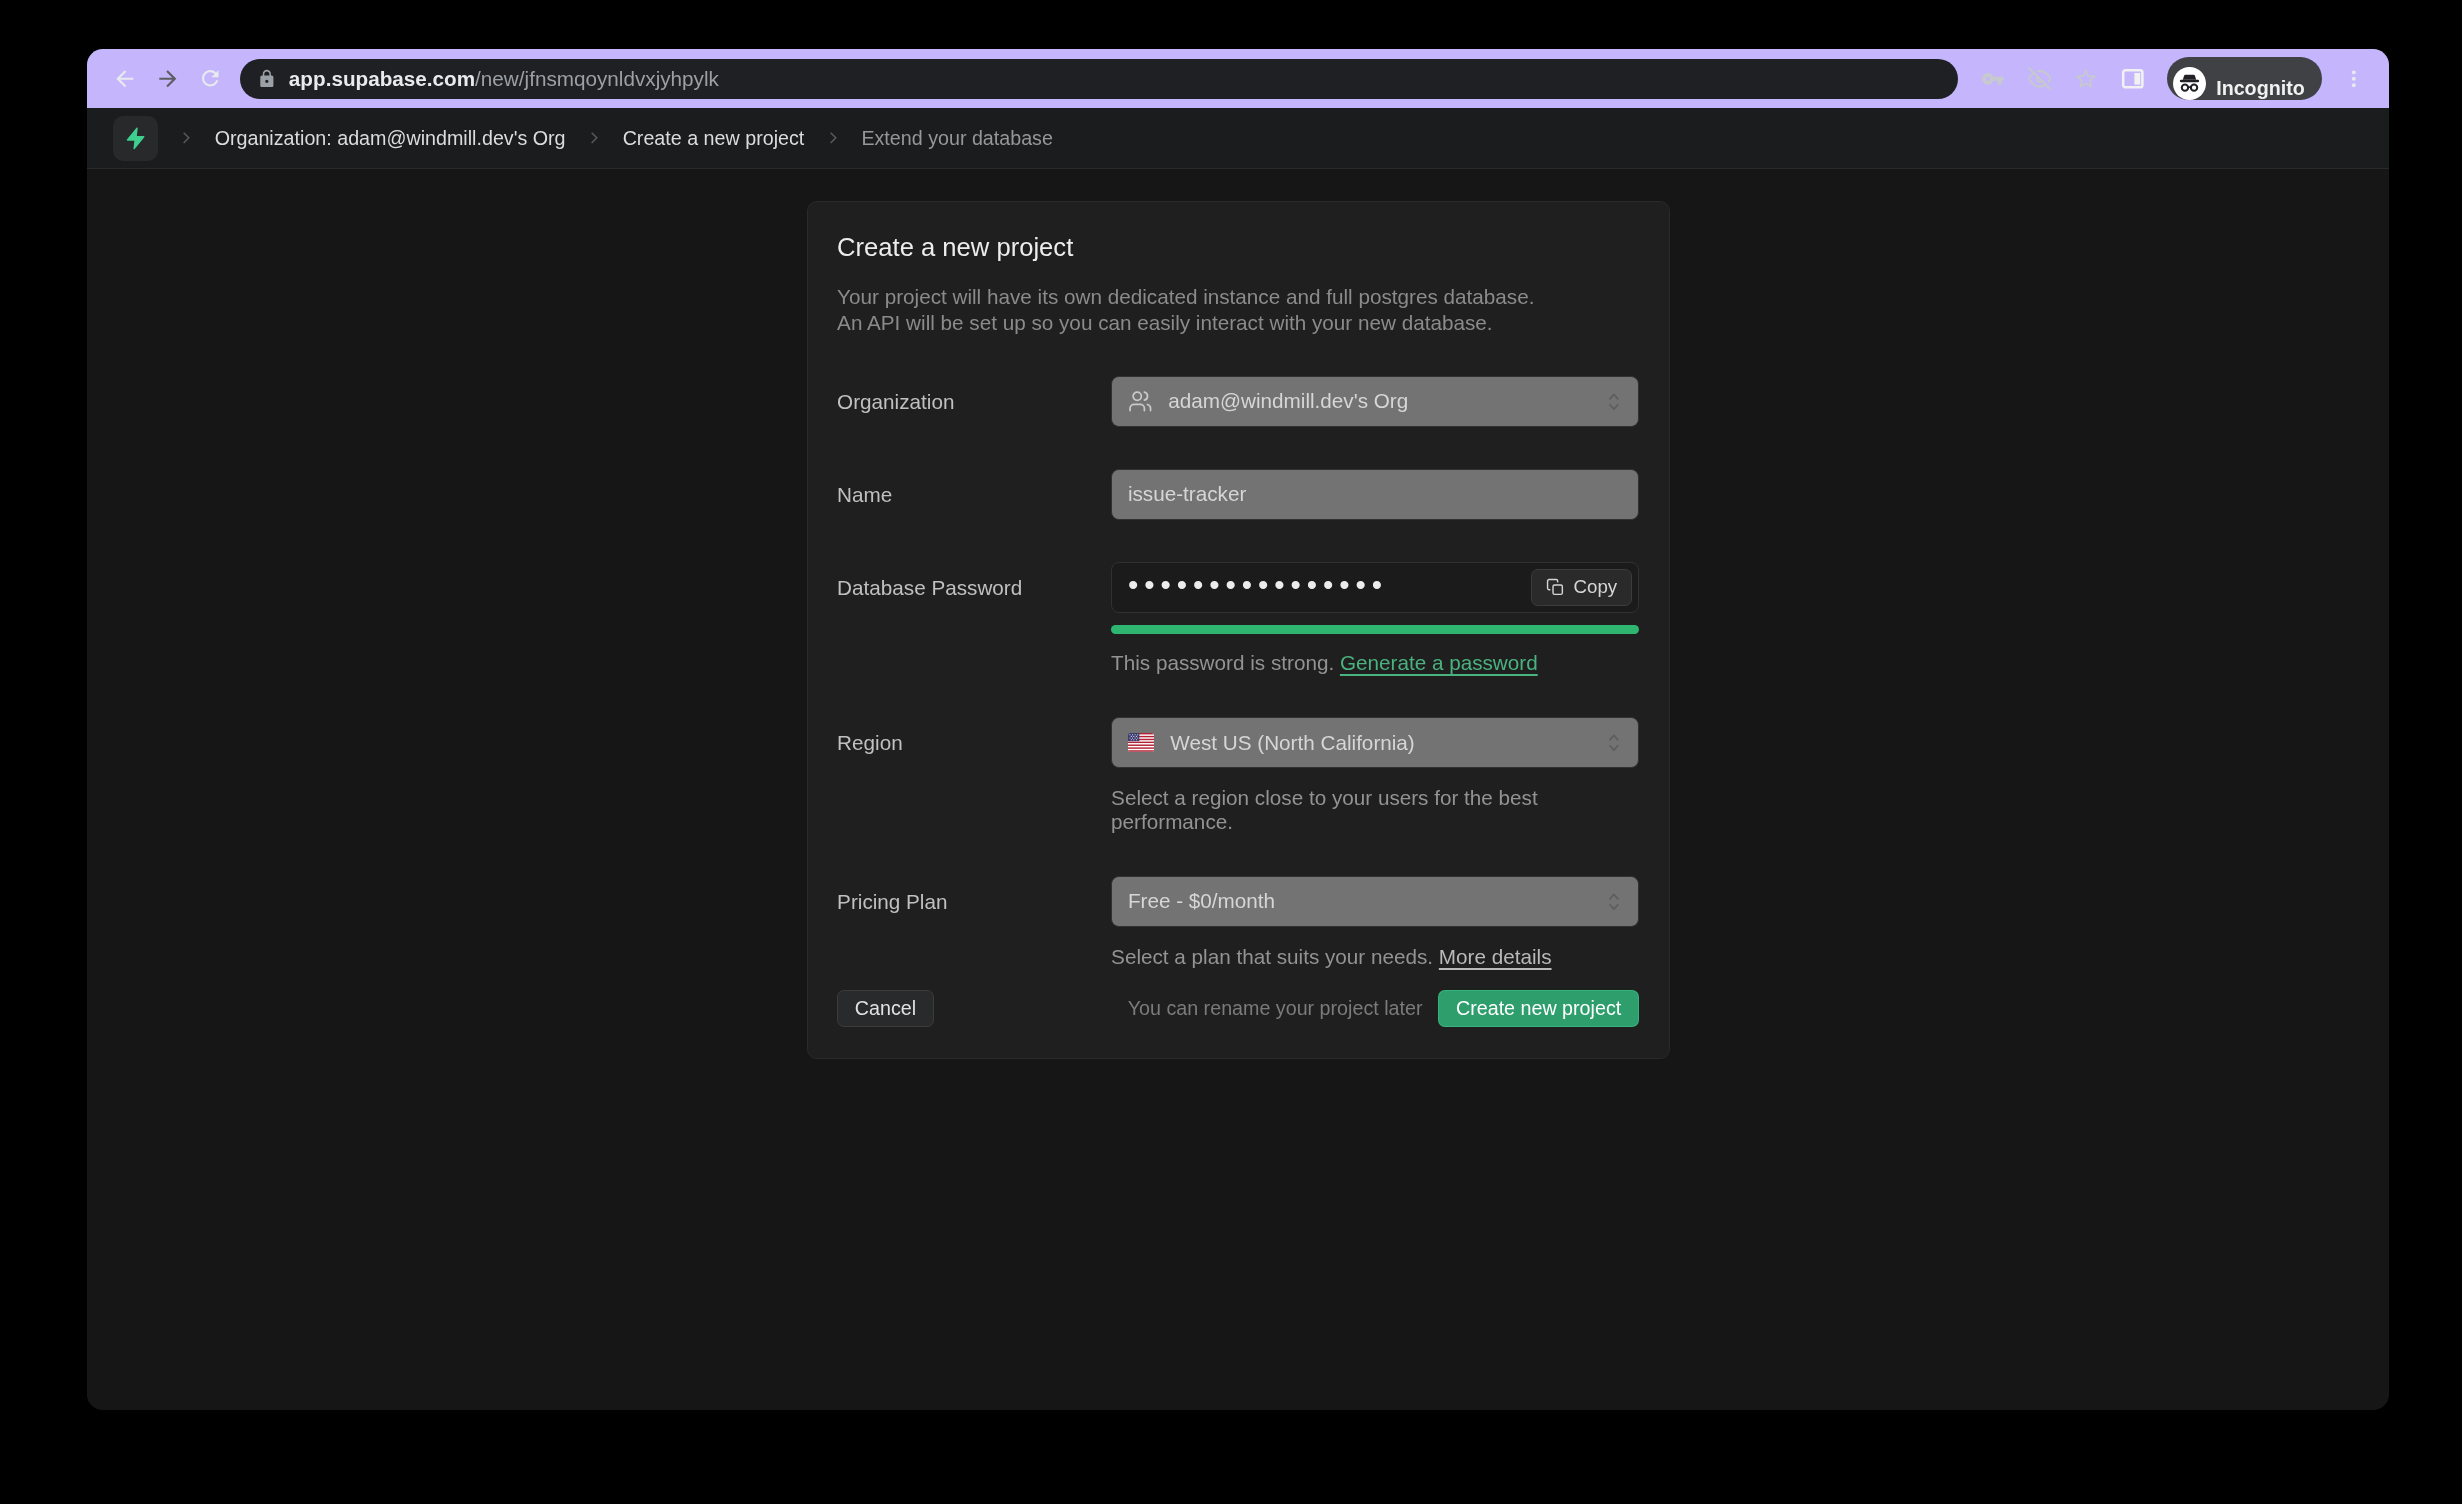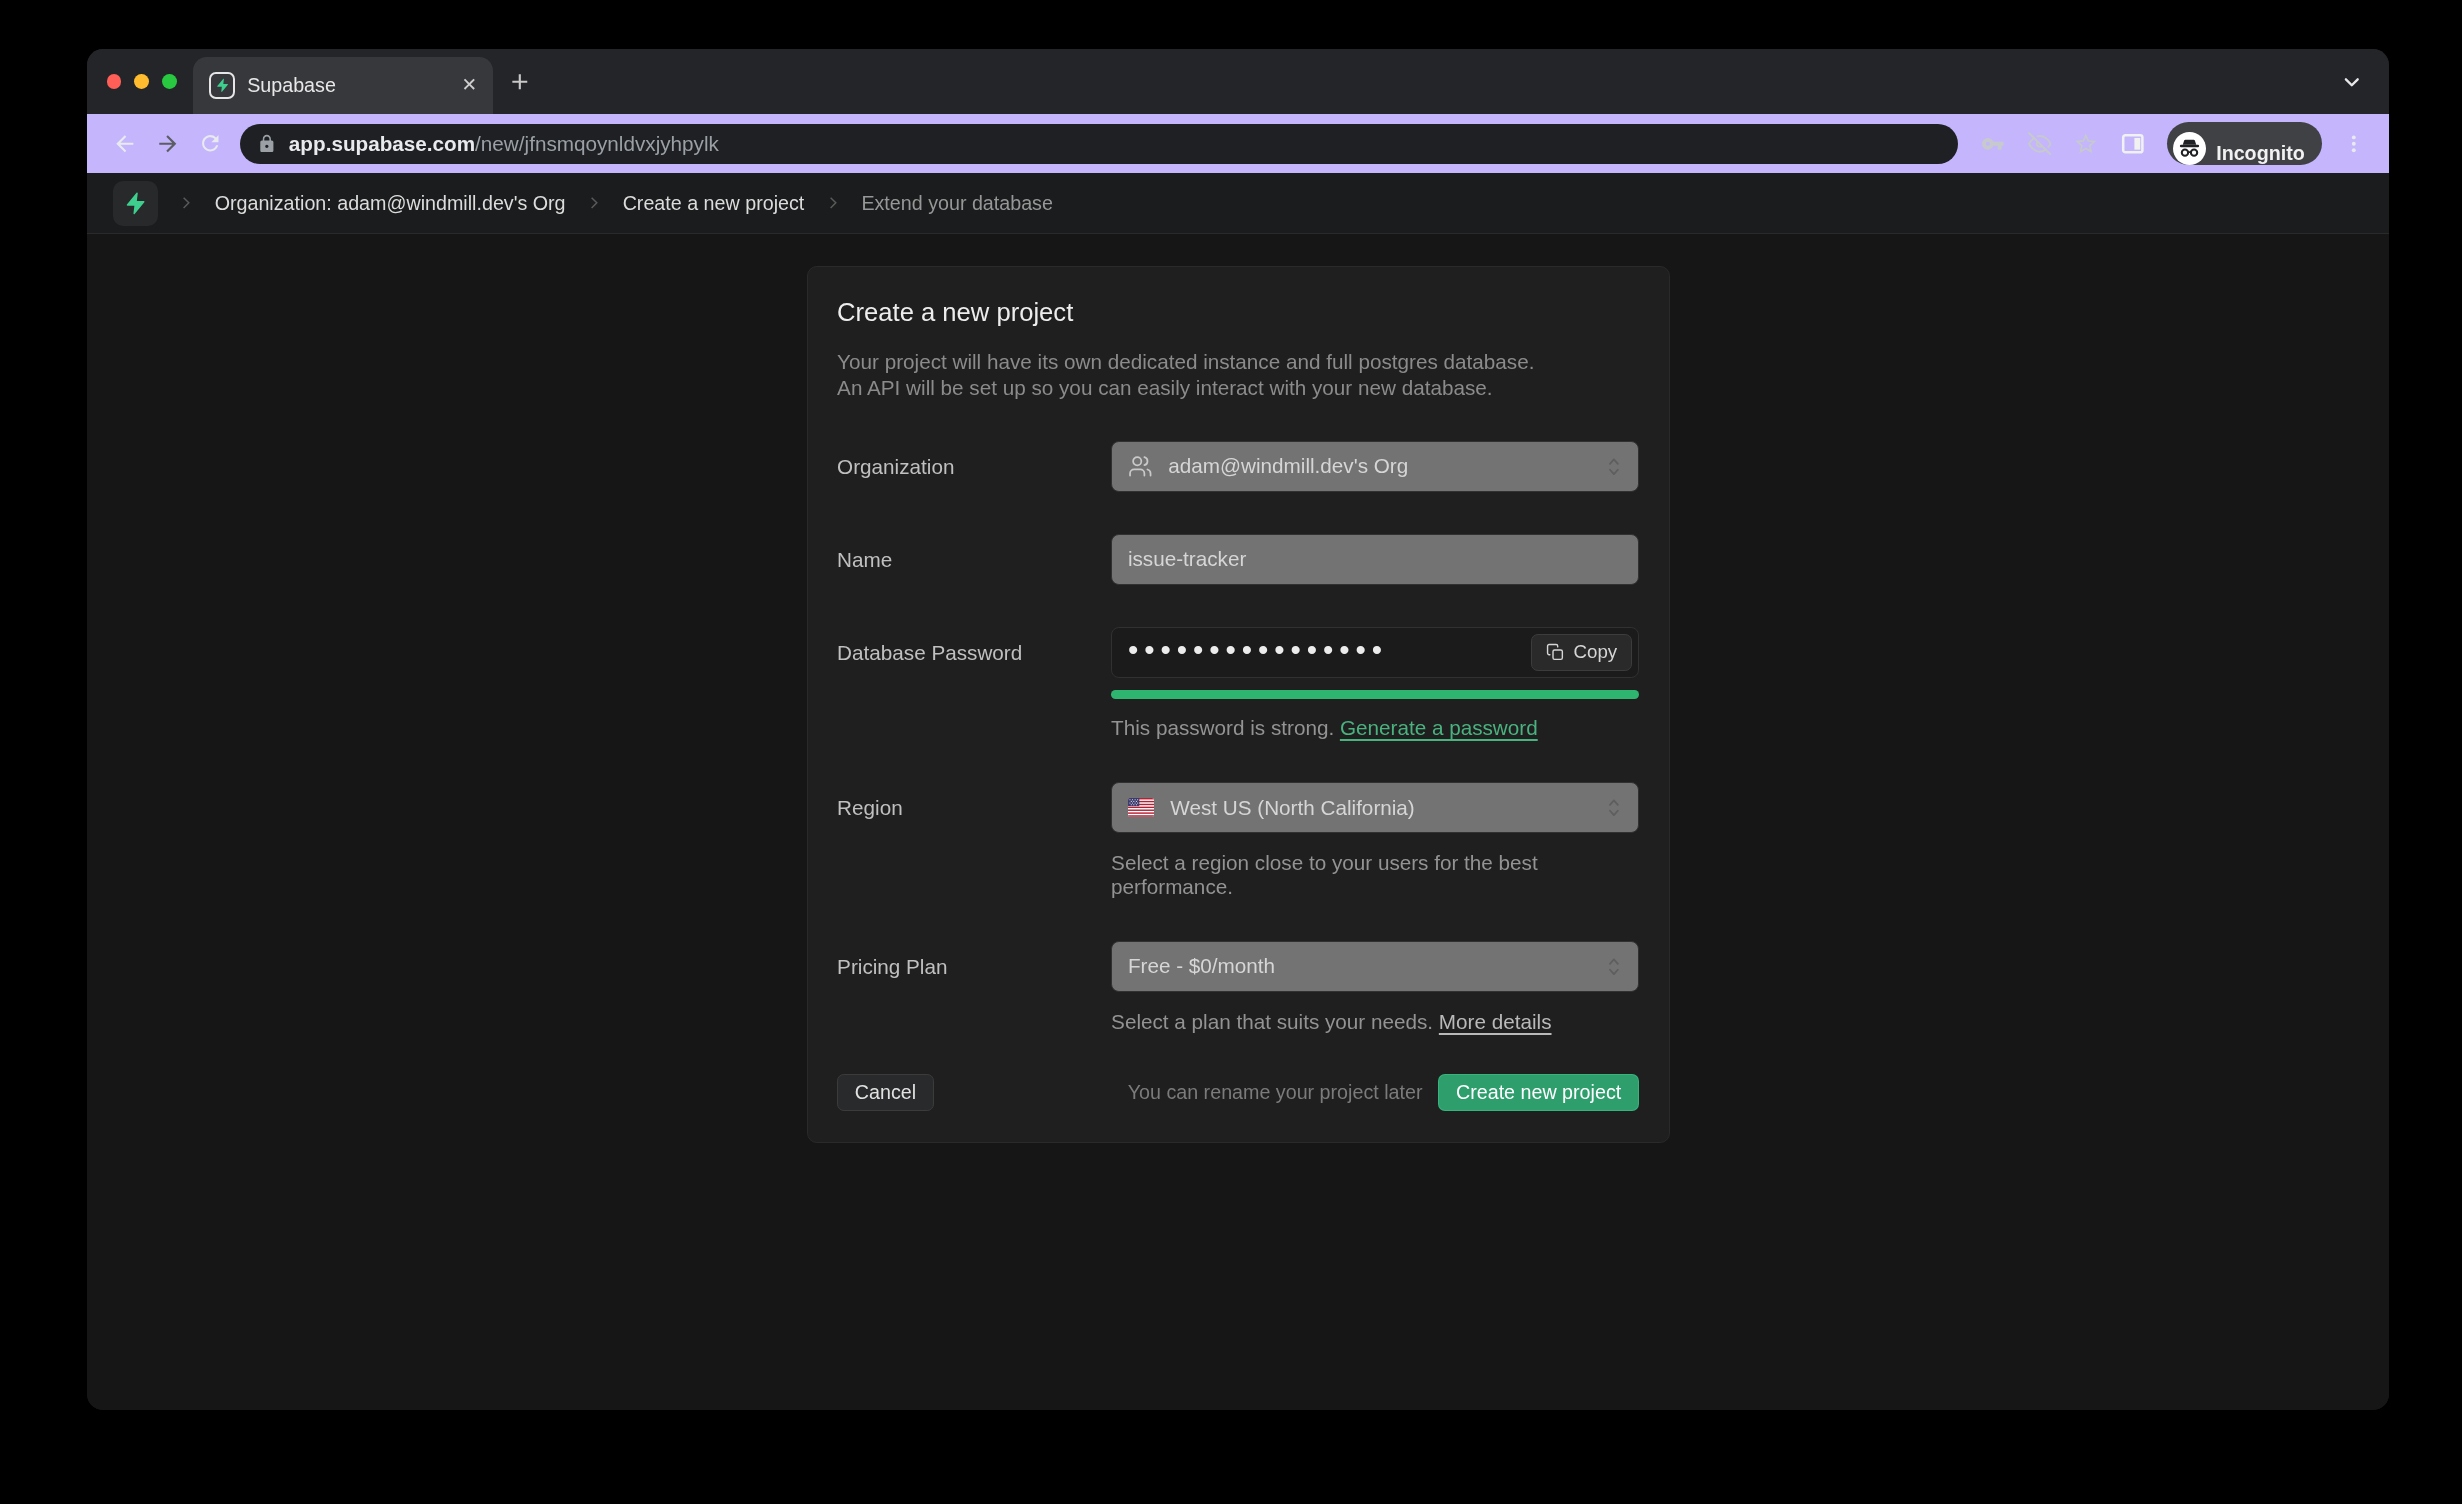--- a/index.html
+++ b/index.html
@@ -90,46 +90,20 @@
   .footer-note { font-size:19.7px; color:#7b7b7b; }
   .btn-submit { height:37px; padding:0 16.7px; background:#2f9e6d; border:1px solid rgba(62,207,142,.45);
                 border-radius:6.9px; color:#fff; font-size:19.7px; font-weight:500; display:flex; align-items:center; cursor:default; }
 </style>
 </head>
 <body>
 
 <div class="stage">
   <div class="window">
 
-    <div class="tabstrip">
-      <div class="traffic">
-        <span class="tl red"></span>
-        <span class="tl yellow"></span>
-        <span class="tl green"></span>
-      </div>
-      <div class="tab">
-        <span class="favicon">
-          <svg width="14.8" height="14.8" viewBox="0 0 24 24">
-              <path d="M13.2 1.6 3.8 13.1c-.4.5 0 1.2.6 1.2h6.7l-.9 7.6c-.1.7.8 1 1.2.5l9.4-11.5c.4-.5 0-1.2-.6-1.2h-6.7l.9-7.6c.1-.7-.8-1-1.2-.5z" fill="#3ecf8e"></path>
-            </svg>
-        </span>
-        <span class="tab-title">Supabase</span>
-        <span class="tab-close">✕</span>
-      </div>
-      <div class="newtab">
-        <svg width="25.6" height="25.6" viewBox="0 0 24 24">
-            <path d="M11 5h2v6h6v2h-6v6h-2v-6H5v-2h6z" fill="#c9c9c9"></path>
-          </svg>
-      </div>
-      <div class="tabsearch">
-        <svg width="23.6" height="23.6" viewBox="0 0 24 24">
-            <path d="M6 9.5l6 6 6-6" fill="none" stroke="#e8e8e8" stroke-width="2.4" stroke-linecap="round" stroke-linejoin="round"></path>
-          </svg>
-      </div>
-    </div>
 
     <div class="toolbar">
       <div class="navbtn">
         <svg width="25.6" height="25.6" viewBox="0 0 24 24">
             <path d="M20 11H7.83l5.59-5.59L12 4l-8 8 8 8 1.41-1.41L7.83 13H20v-2z" fill="#e8eaed"></path>
           </svg>
       </div>
       <div class="navbtn">
         <svg width="25.6" height="25.6" viewBox="0 0 24 24">
             <path d="M4 13h12.17l-5.59 5.59L12 20l8-8-8-8-1.41 1.41L16.17 11H4v2z" fill="#5c5e63"></path>
@@ -321,21 +295,21 @@
                 <span class="sel-chev">
                   <svg width="15.8" height="25.6" viewBox="0 0 16 26">
                       <path d="M4 10l4-4.5 4 4.5M4 16l4 4.5 4-4.5" fill="none" stroke="#5e5e5e" stroke-width="1.8" stroke-linecap="round" stroke-linejoin="round"></path>
                     </svg>
                 </span>
               </div>
               <div class="helper">Select a region close to your users for the best performance.</div>
             </div>
           </div>
 
-          <div class="row" style="margin-bottom:32px;">
+          <div class="row" style="margin-bottom:13px;">
             <label class="flabel">Pricing Plan</label>
             <div>
               <div class="select">
                 <span class="sel-val">Free - $0/month</span>
                 <span class="sel-chev">
                   <svg width="15.8" height="25.6" viewBox="0 0 16 26">
                       <path d="M4 10l4-4.5 4 4.5M4 16l4 4.5 4-4.5" fill="none" stroke="#5e5e5e" stroke-width="1.8" stroke-linecap="round" stroke-linejoin="round"></path>
                     </svg>
                 </span>
               </div>

